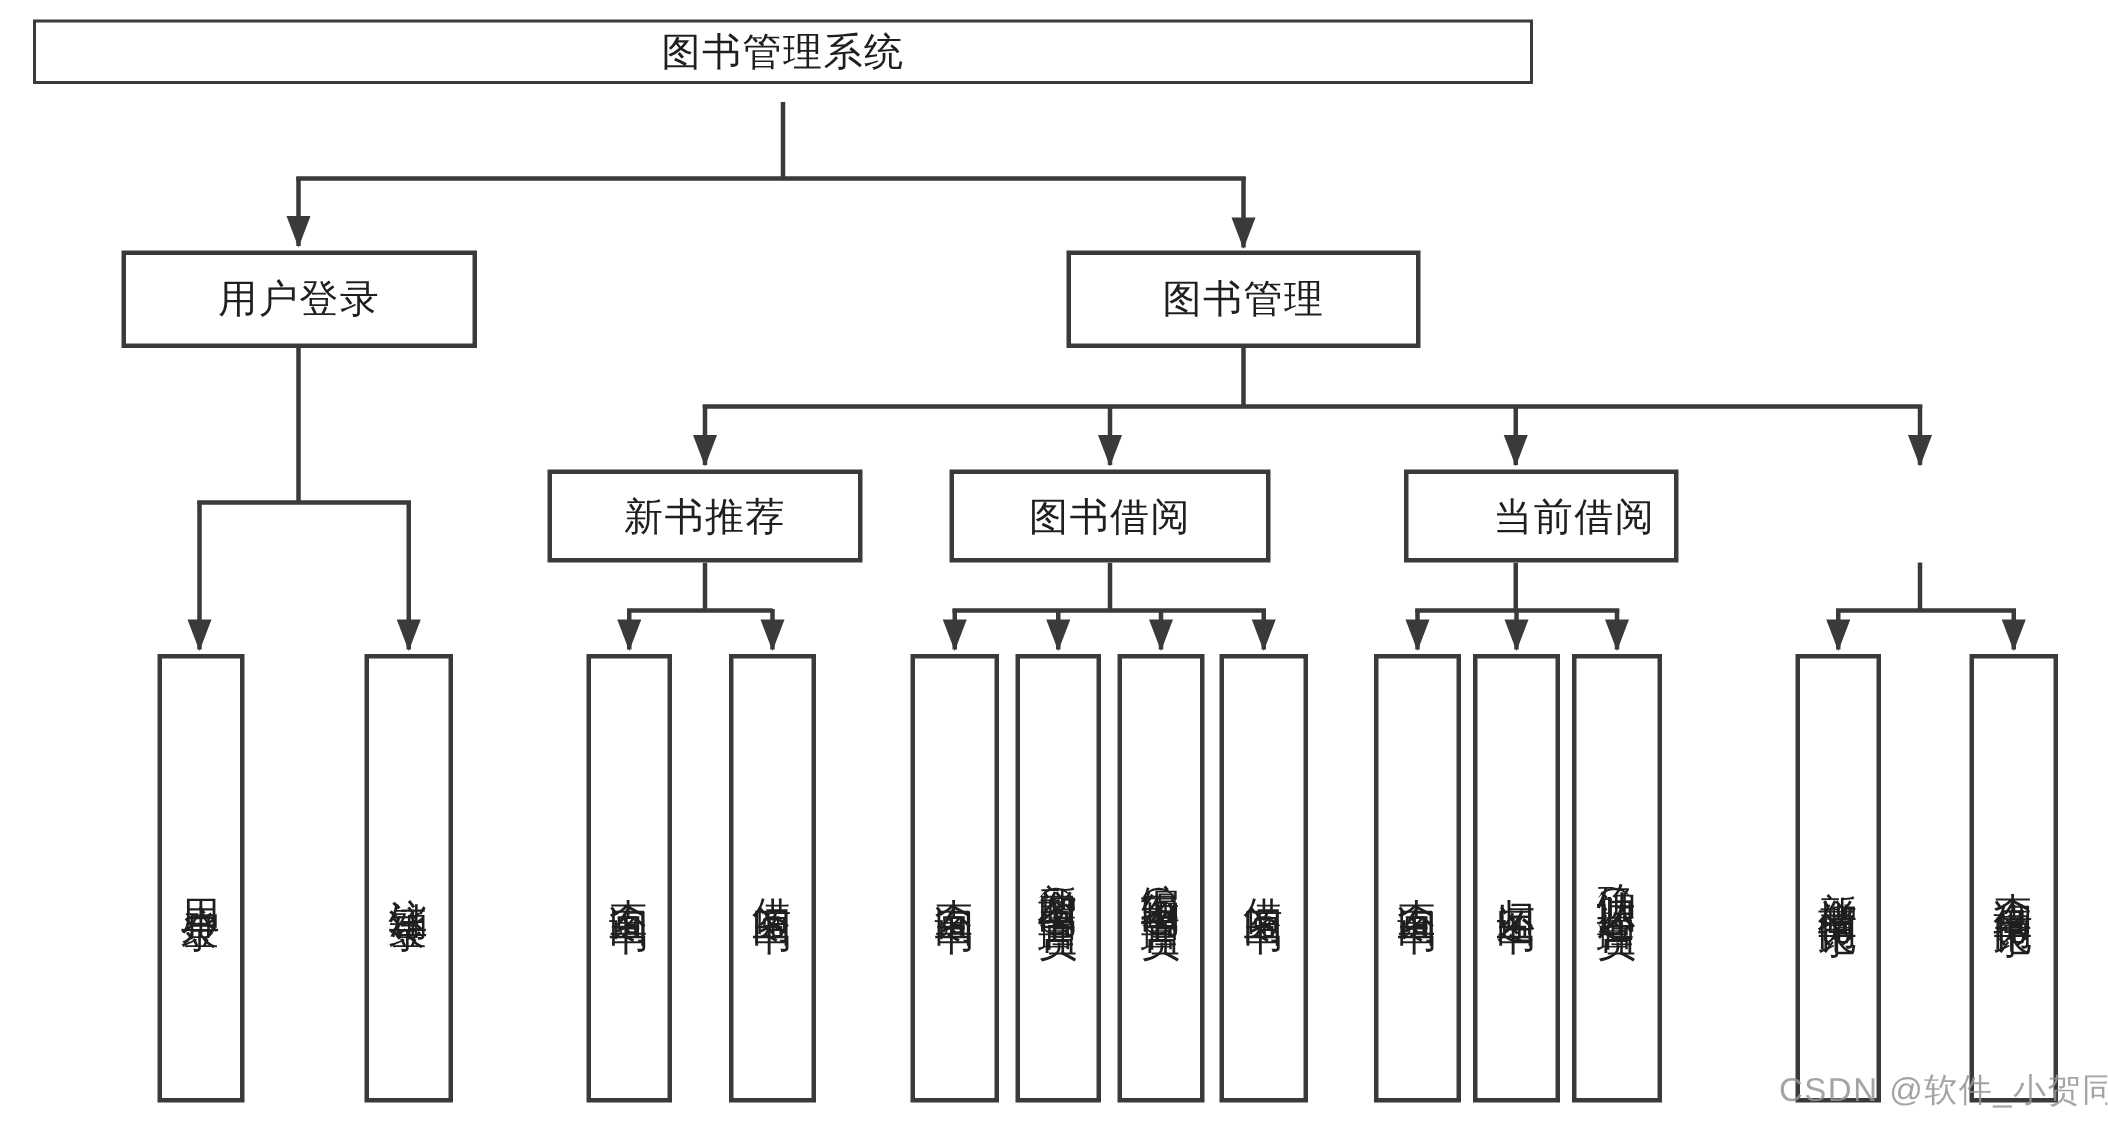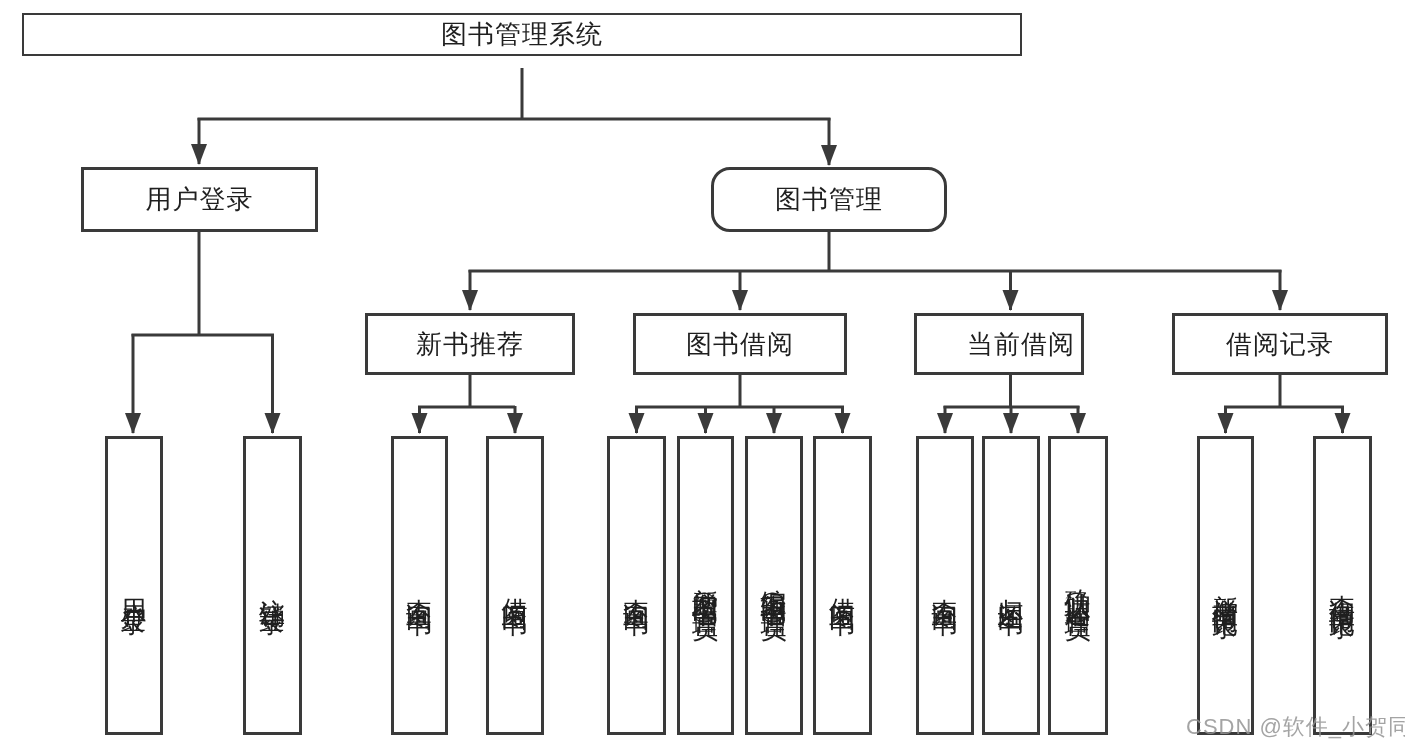--- a/index.html
+++ b/index.html
@@ -130,35 +130,32 @@
     </g>
   </svg>
 
   <div class="hbox root">
     <span>图书管理系统</span>
   </div>
 
   <div class="hbox" style="left:81px; top:167px; width:237px; height:65px;">
     <span>用户登录</span>
   </div>
-  <div class="hbox" style="left:711px; top:167px; width:236px; height:65px;border-radius:19px;">
+  <div class="hbox" style="left:711px; top:167px; width:236px; height:65px;">
     <span>图书管理</span>
   </div>
 
   <div class="hbox" style="left:365px; top:313px; width:210px; height:62px;">
     <span>新书推荐</span>
   </div>
   <div class="hbox" style="left:633px; top:313px; width:214px; height:62px;">
     <span>图书借阅</span>
   </div>
-  <div class="hbox" style="left:914px; top:313px; width:170px; height:62px;padding-left:44px;">
+  <div class="hbox" style="left:936px; top:313px; width:183px; height:62px;padding-left:44px;">
     <span>当前借阅</span>
-  </div>
-  <div class="hbox" style="left:1172px; top:313px; width:216px; height:62px;">
-    <span>借阅记录</span>
   </div>
 
   <div class="vbox" style="left:105px; width:58px;">
     <span>用户登录</span>
   </div>
   <div class="vbox" style="left:243px; width:59px;">
     <span>注销登录</span>
   </div>
 
   <div class="vbox" style="left:391px; width:57px;">

